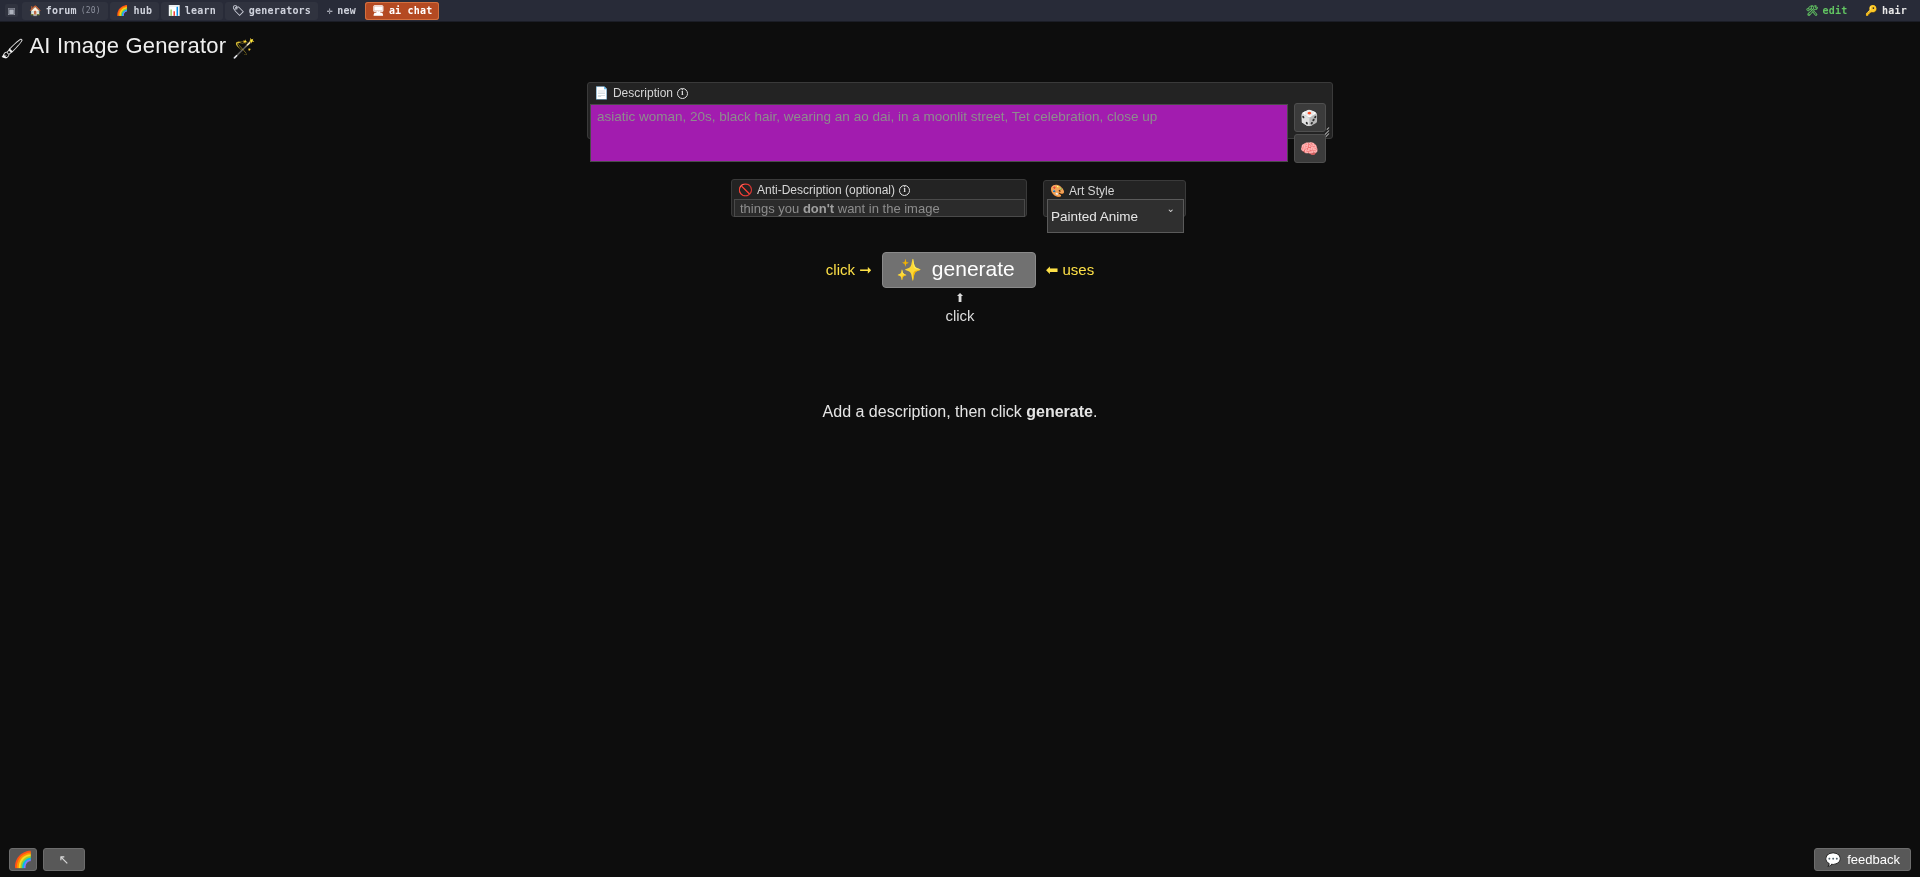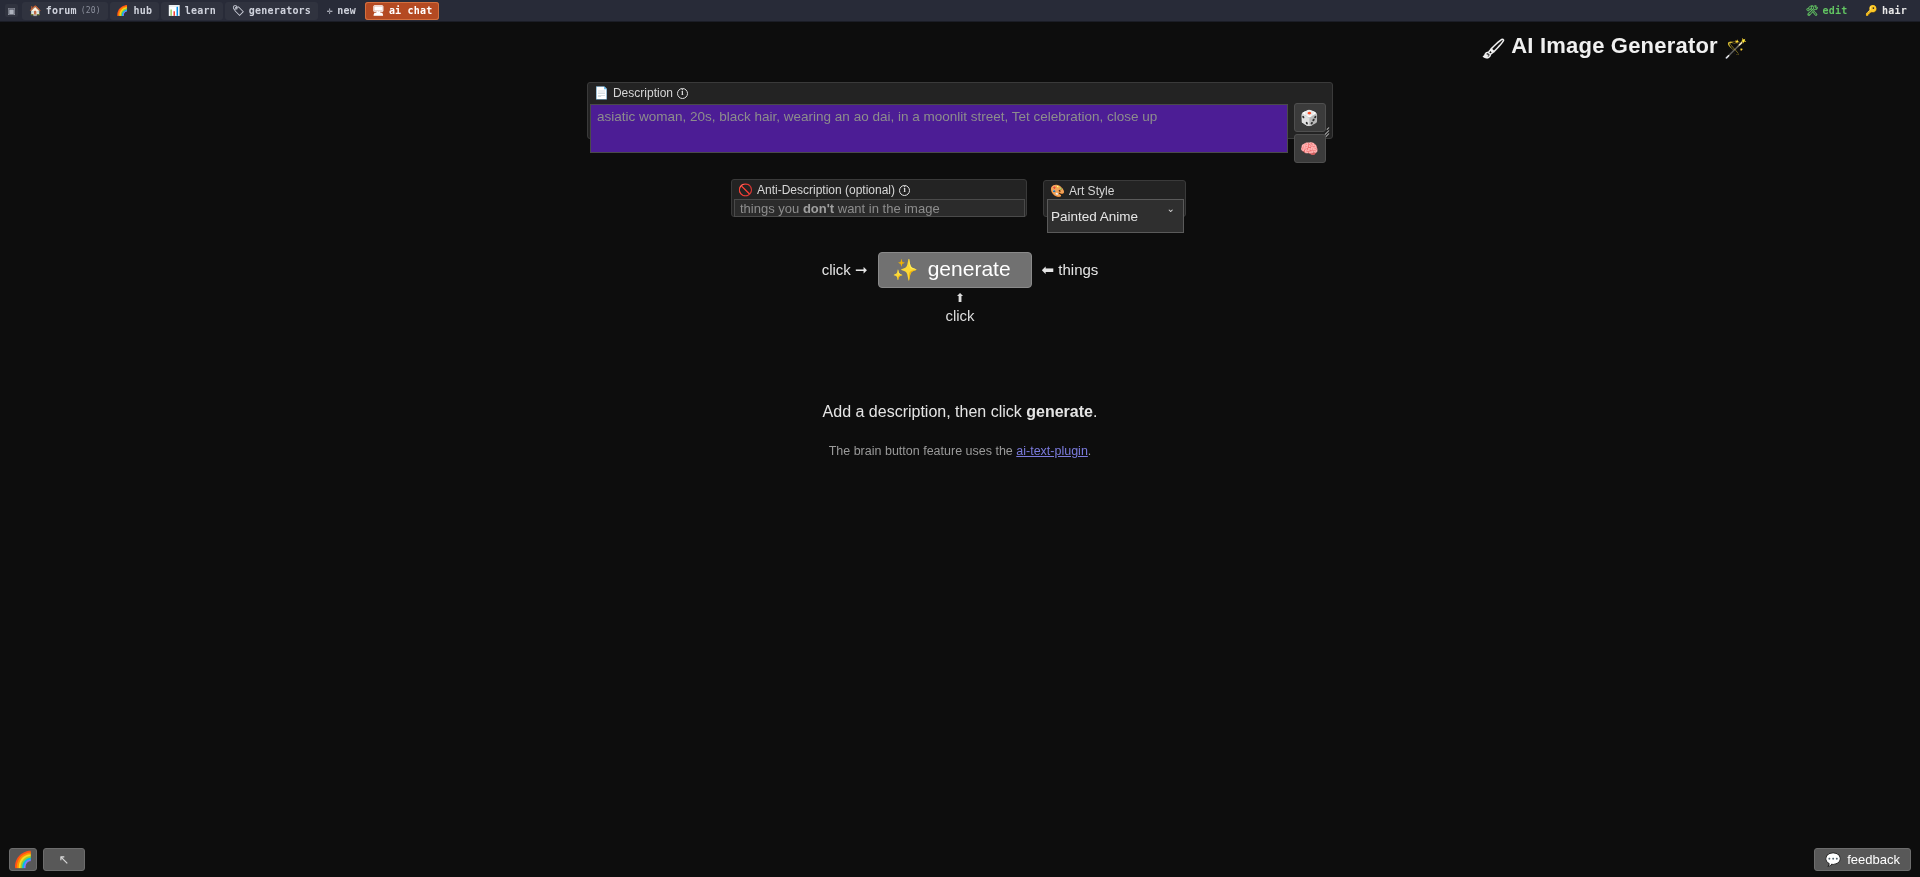--- a/index.html
+++ b/index.html
@@ -42,23 +42,23 @@
     background: #30333f; color: #aeb2bd;
     display: flex; align-items: center; justify-content: center;
     font-size: 9px; margin-right: 2px; margin-left: 3px; cursor: pointer;
   }
   .nav-item.edit { background: transparent; color: #62c462; }
   .nav-item.login { background: transparent; color: #e8e8e8; }
 
   
   #page-title {
     position: absolute; top: 33px; left: 0; width: 1748px;
-    text-align: right;
+    text-align: left;
     color: #f0f0f0;
-    font-size: 22px; font-weight: bold;
+    font-size: 22px; font-weight: normal;
     letter-spacing: .2px;
   }
   #page-title .t-ico { font-size: 19px; vertical-align: -2px; }
 
   
   #desc-panel {
     position: absolute; left: 587px; top: 82px;
     width: 746px; height: 57px;
     background: #232323;
     border: 1px solid #3a3a3a;
@@ -72,22 +72,22 @@
   }
   .field-label .info {
     display: inline-flex; align-items: center; justify-content: center;
     width: 11px; height: 11px; border-radius: 50%;
     border: 1.4px solid #e2e2e2; color: #e2e2e2;
     font-size: 8px; font-weight: bold; font-family: "Liberation Serif", serif;
     line-height: 1; cursor: pointer;
   }
   #desc-textarea {
     position: absolute; left: 2px; top: 21px;
-    width: 698px; height: 49px;
-    background: #4c1d95;
+    width: 698px; height: 58px;
+    background: #a21caf;
     border: 1px solid #4a4a4a;
     color: #d9d9d9;
     font-family: "Liberation Sans", sans-serif;
     font-size: 13.5px;
     padding: 4px 6px;
     resize: none; outline: none;
     overflow: hidden;
   }
   #desc-textarea::placeholder { color: #8d8d8d; }
   .resize-grip {
@@ -152,21 +152,21 @@
   .sel-caret {
     position: absolute; right: 10px; top: 22px;
     color: #d8d8d8; font-size: 10px; pointer-events: none;
   }
 
   
   #gen-row {
     position: absolute; left: 0; top: 252px; width: 1920px;
     display: flex; align-items: center; justify-content: center; gap: 10px;
   }
-  .hint { color: #e5e5e5; font-size: 15px; white-space: nowrap; }
+  .hint { color: #fde047; font-size: 15px; white-space: nowrap; }
   #generate-btn {
     background: #717171;
     border: 1px solid #8a8a8a;
     border-radius: 4px;
     color: #ffffff;
     font-size: 21px;
     padding: 4px 20px 6px 14px;
     display: flex; align-items: center; gap: 9px;
     cursor: pointer;
     font-family: "Liberation Sans", sans-serif;
@@ -312,35 +312,32 @@
   </select>
   <span class="sel-caret">⌄</span>
 </div>
 
 <div id="gen-row">
   <span class="hint">click ➞</span>
   <button id="generate-btn">
     <span class="g-ico">✨</span>
     <span>generate</span>
   </button>
-  <span class="hint">⬅ things</span>
+  <span class="hint">⬅ uses</span>
 </div>
 <div id="gen-below">
   <span class="arrow">⬆</span>
   <span>click</span>
 </div>
 
 <div id="status-line">
   <span>Add a description, then click </span><b>generate</b><span>.</span>
 </div>
 
 <div id="credits">
-  <div>
-    <span>The brain button feature uses the </span><a href="#">ai-text-plugin</a><span>.</span>
-  </div>
 </div>
 
 <div class="corner-btn" id="corner-theme">
   <span class="g-ico">🌈</span>
 </div>
 <div class="corner-btn" id="corner-cursor">
   <span class="g-ico">↖</span>
 </div>
 <div id="feedback-btn">
   <span class="g-ico">💬</span>

